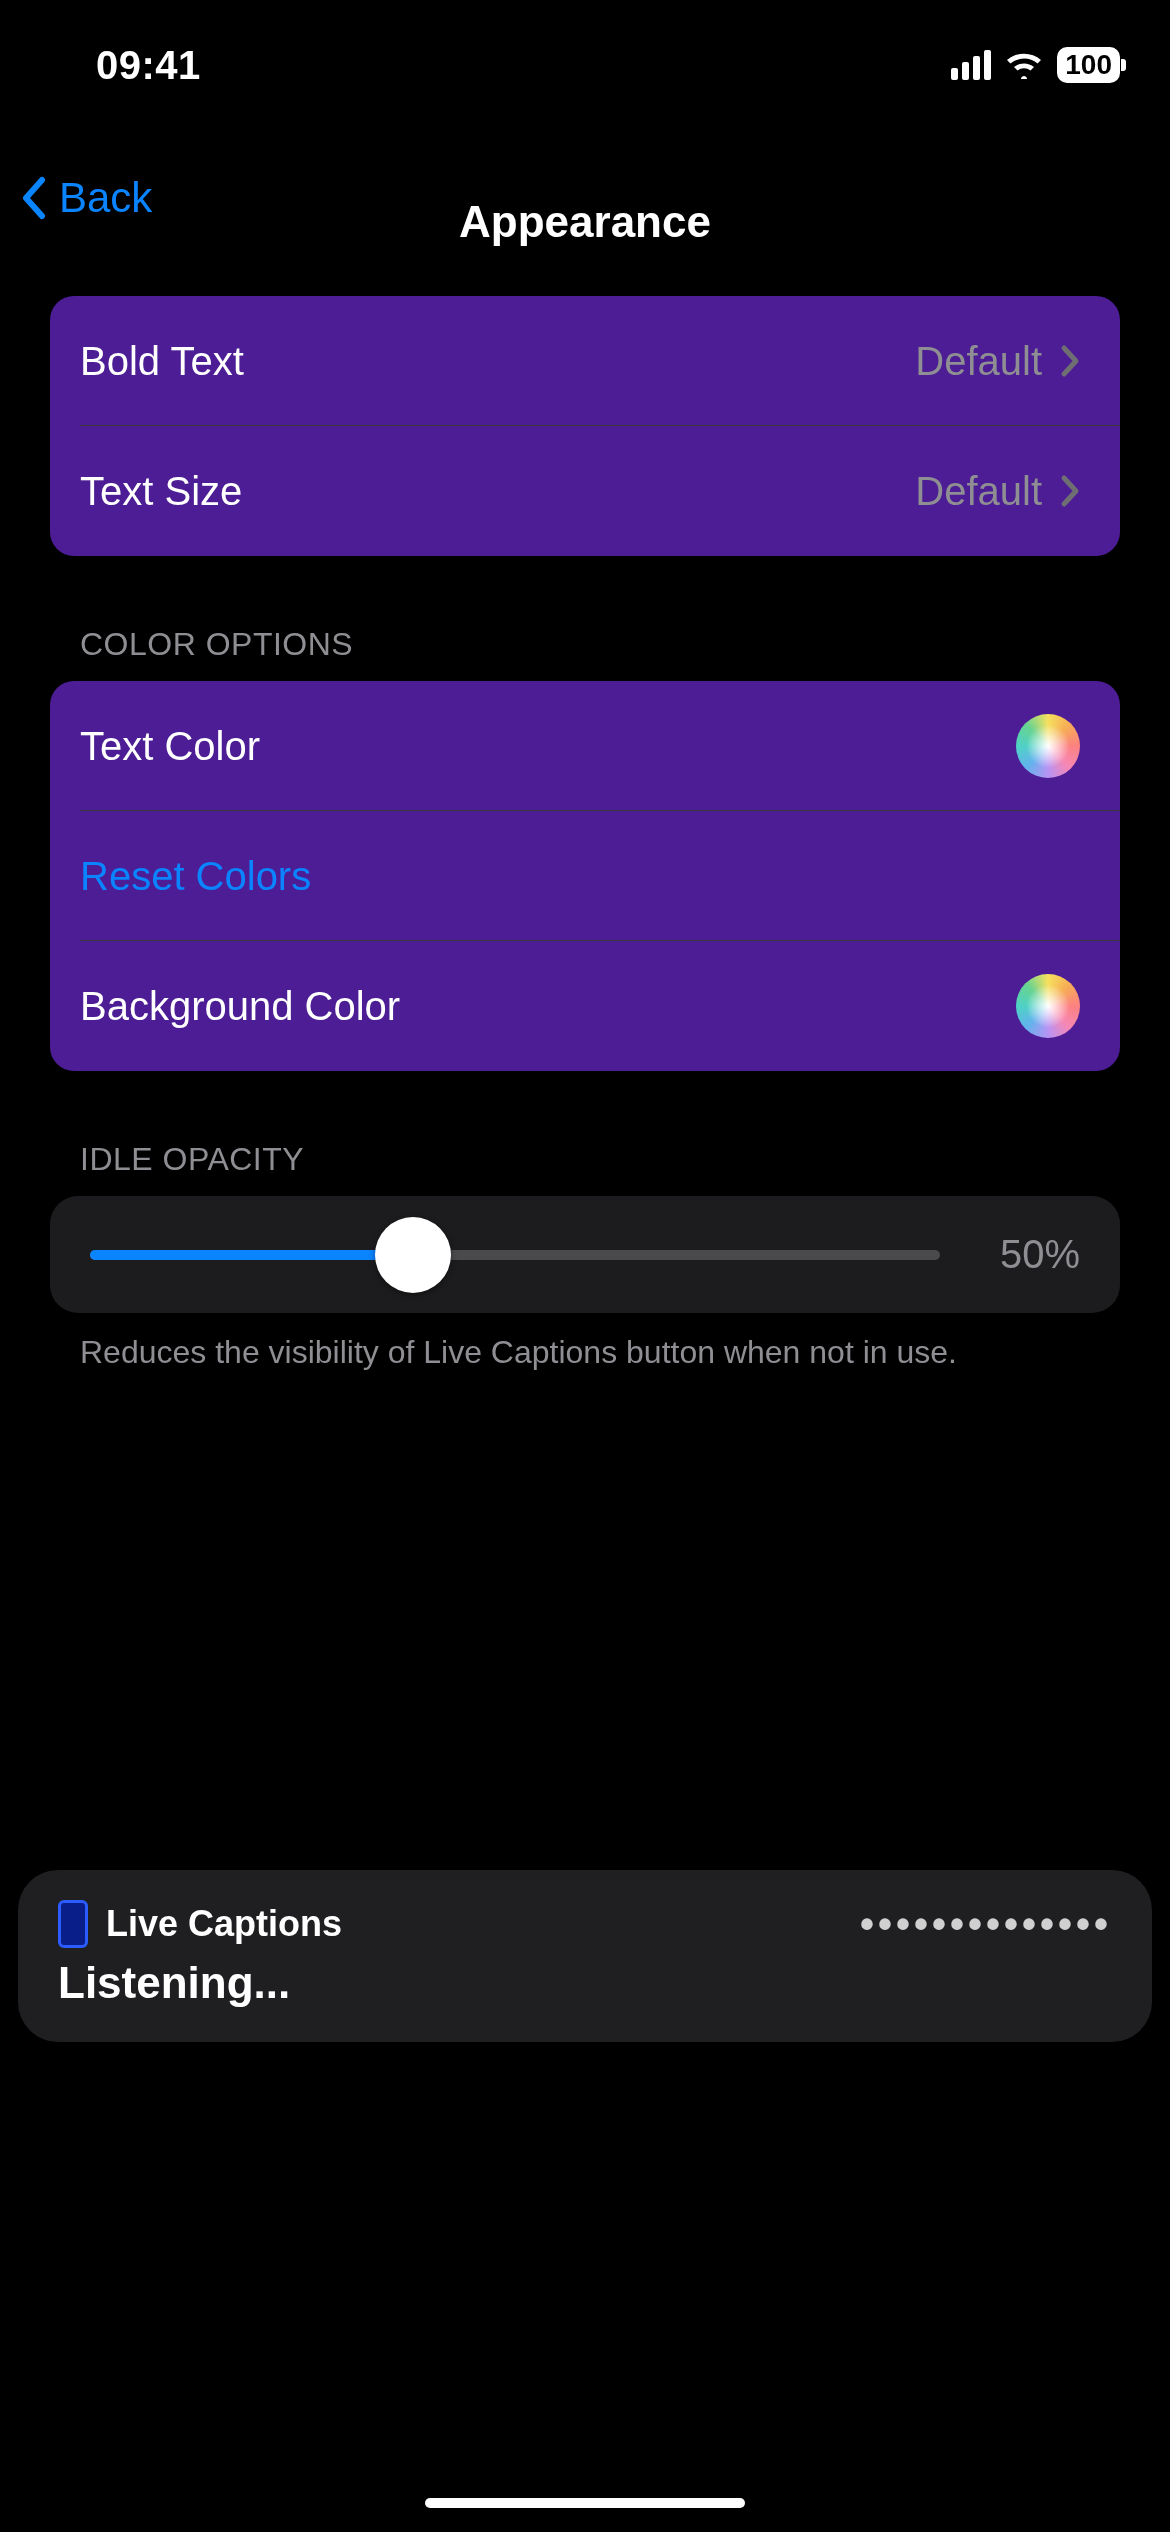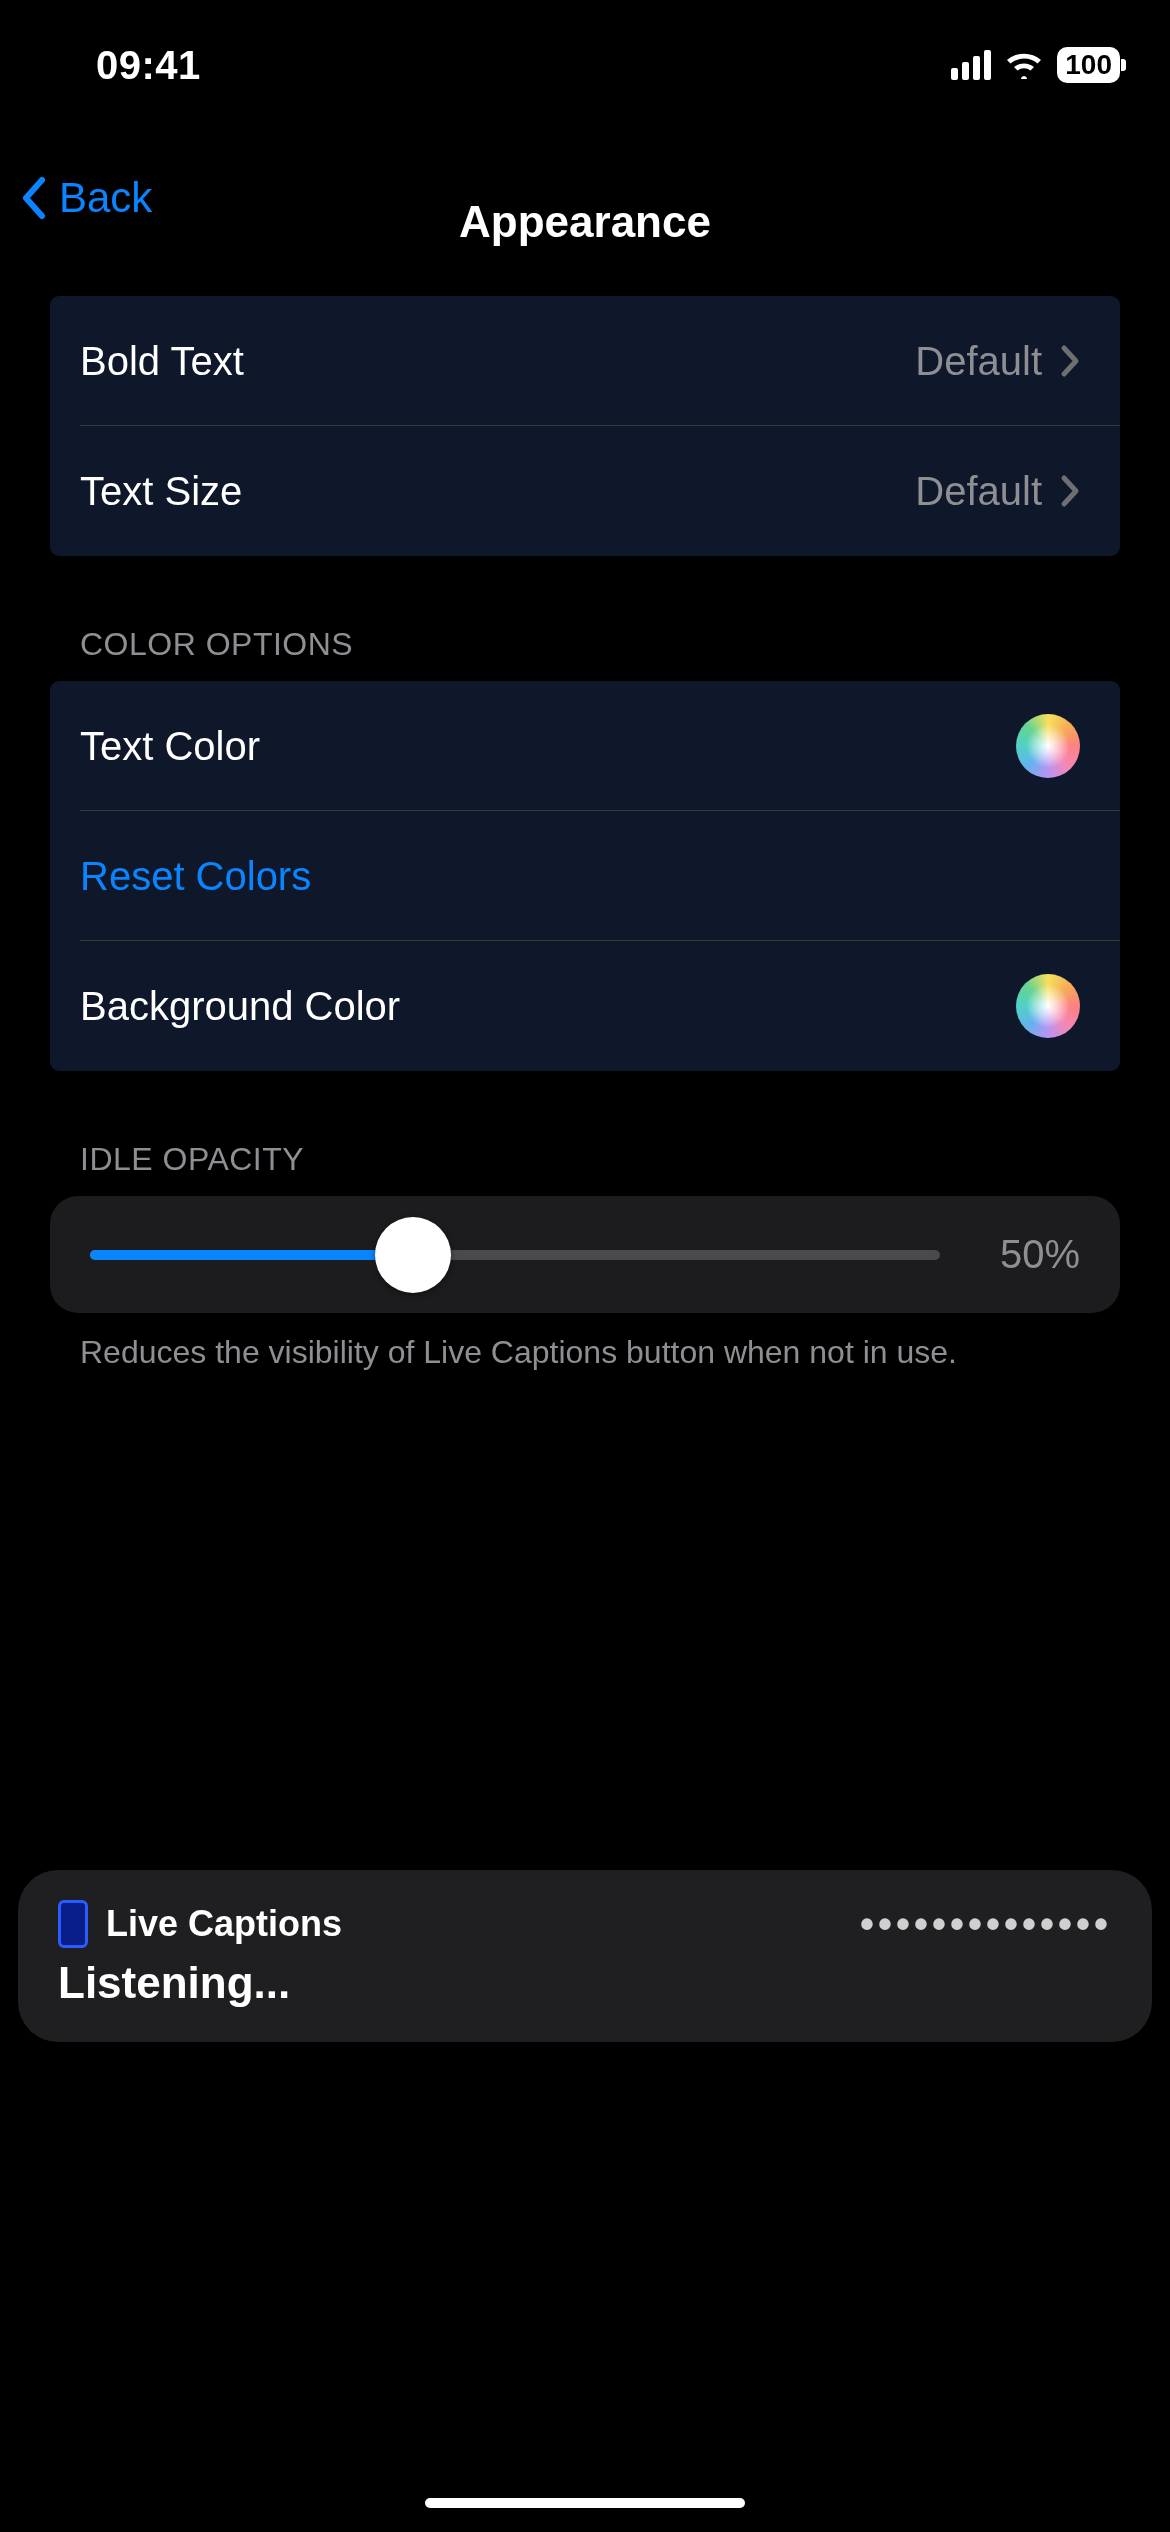--- a/index.html
+++ b/index.html
@@ -113,22 +113,22 @@
     padding: 0 0 18px 30px;
     text-transform: uppercase;
   }
   .group-footer {
     color: #8e8e93;
     font-size: 32px;
     line-height: 1.35;
     padding: 18px 10px 0 30px;
   }
   .card {
-    background: #0f172a;
-    border-radius: 9px;
+    background: #4c1d95;
+    border-radius: 24px;
     overflow: hidden;
   }
 
   .row {
     display: flex;
     align-items: center;
     min-height: 130px;
     padding: 0 40px 0 30px;
     position: relative;
   }

